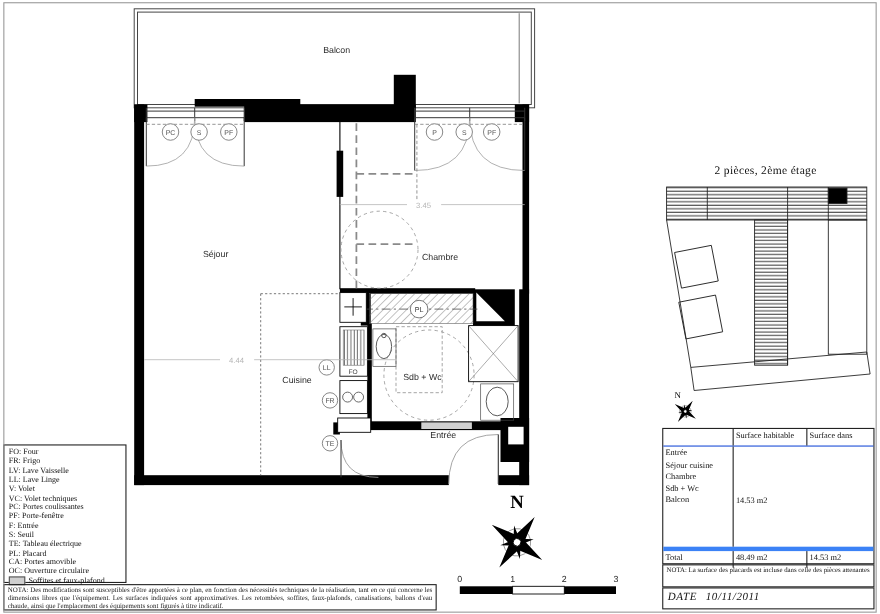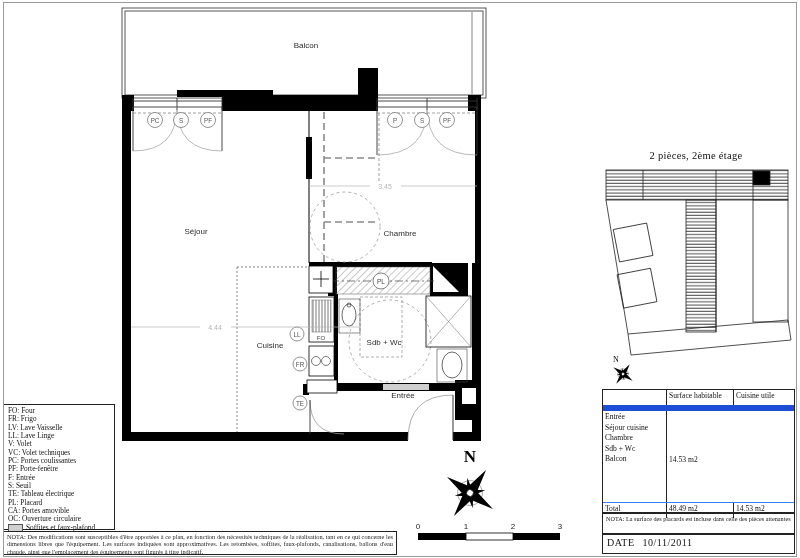--- a/index.html
+++ b/index.html
@@ -15,31 +15,31 @@
           border:0.5px solid #555;margin-right:3px;vertical-align:middle;}
   
   #nota-main{left:3px;top:531px;width:394px;height:24px;border:1px solid #222;
              box-sizing:border-box;padding:1px 3px;font-size:6.3px;line-height:7.4px;
              text-align:justify;color:#222;}
   
   #plan-title{left:600px;top:150px;width:192px;text-align:center;
               font-size:10.5px;font-weight:normal;letter-spacing:.3px;}
   #areas-table{left:602px;top:389px;width:193px;height:124px;border:1px solid #222;
                box-sizing:border-box;font-size:7.6px;}
-  #areas-table .hdr{display:flex;height:15px;border-bottom:6px solid #1d4ed8;}
+  #areas-table .hdr{display:flex;height:15px;border-bottom:1px solid #1d4ed8;}
   #areas-table .body{display:flex;height:91px;}
-  #areas-table .trow{display:flex;height:15px;border-top:1px solid #3b82f6;}
+  #areas-table .trow{display:flex;height:15px;border-top:4px solid #3b82f6;}
   .c1{width:64px;border-right:1px solid #222;padding:1px 2px;box-sizing:border-box;}
   .c2{width:67px;border-right:1px solid #222;padding:1px 2px;box-sizing:border-box;}
   .c3{width:58px;padding:1px 2px;box-sizing:border-box;}
   .stack div{line-height:10.6px;white-space:nowrap;}
   #nota-table{left:602px;top:513px;width:193px;height:21px;border:1px solid #222;
               box-sizing:border-box;padding:1px 3px;font-size:6.2px;line-height:7.2px;}
   #date-box{left:602px;top:534px;width:193px;height:20px;border:1px solid #222;
-            box-sizing:border-box;padding:2px 4px;font-size:10px;letter-spacing:.5px;}
+            box-sizing:border-box;padding:2px 4px;font-size:10px;letter-spacing:.5px;font-style:italic;}
   #date-box span{margin-right:8px;}
   svg text{font-family:"Liberation Sans",sans-serif;}
   svg text.doc{font-family:"Liberation Serif",serif;}
 </style>
 </head>
 <body>
 
 <div id="sheet">
 
   <svg class="abs" style="left:0;top:0" width="600" height="558" viewBox="0 0 600 558">
@@ -291,21 +291,21 @@
       <span class="swatch"></span><span>Soffites et faux-plafond</span>
     </div>
   </div>
 
   <div class="abs" id="nota-main">NOTA: Des modifications sont susceptibles d'être apportées à ce plan, en fonction des nécessités techniques de la réalisation, tant en ce qui concerne les dimensions libres que l'équipement. Les surfaces indiquées sont approximatives. Les retombées, soffites, faux-plafonds, canalisations, ballons d'eau chaude, ainsi que l'emplacement des équipements sont figurés à titre indicatif.</div>
 
   <div class="abs" id="areas-table">
     <div class="hdr">
       <div class="c1"></div>
       <div class="c2">Surface habitable</div>
-      <div class="c3">Cuisine utile</div>
+      <div class="c3">Surface dans</div>
     </div>
     <div class="body">
       <div class="c1 stack">
         <div>Entrée</div>
         <div>Séjour cuisine</div>
         <div>Chambre</div>
         <div>Sdb + Wc</div>
         <div>Balcon</div>
       </div>
       <div class="c3 stack" style="padding-top:44px;">

